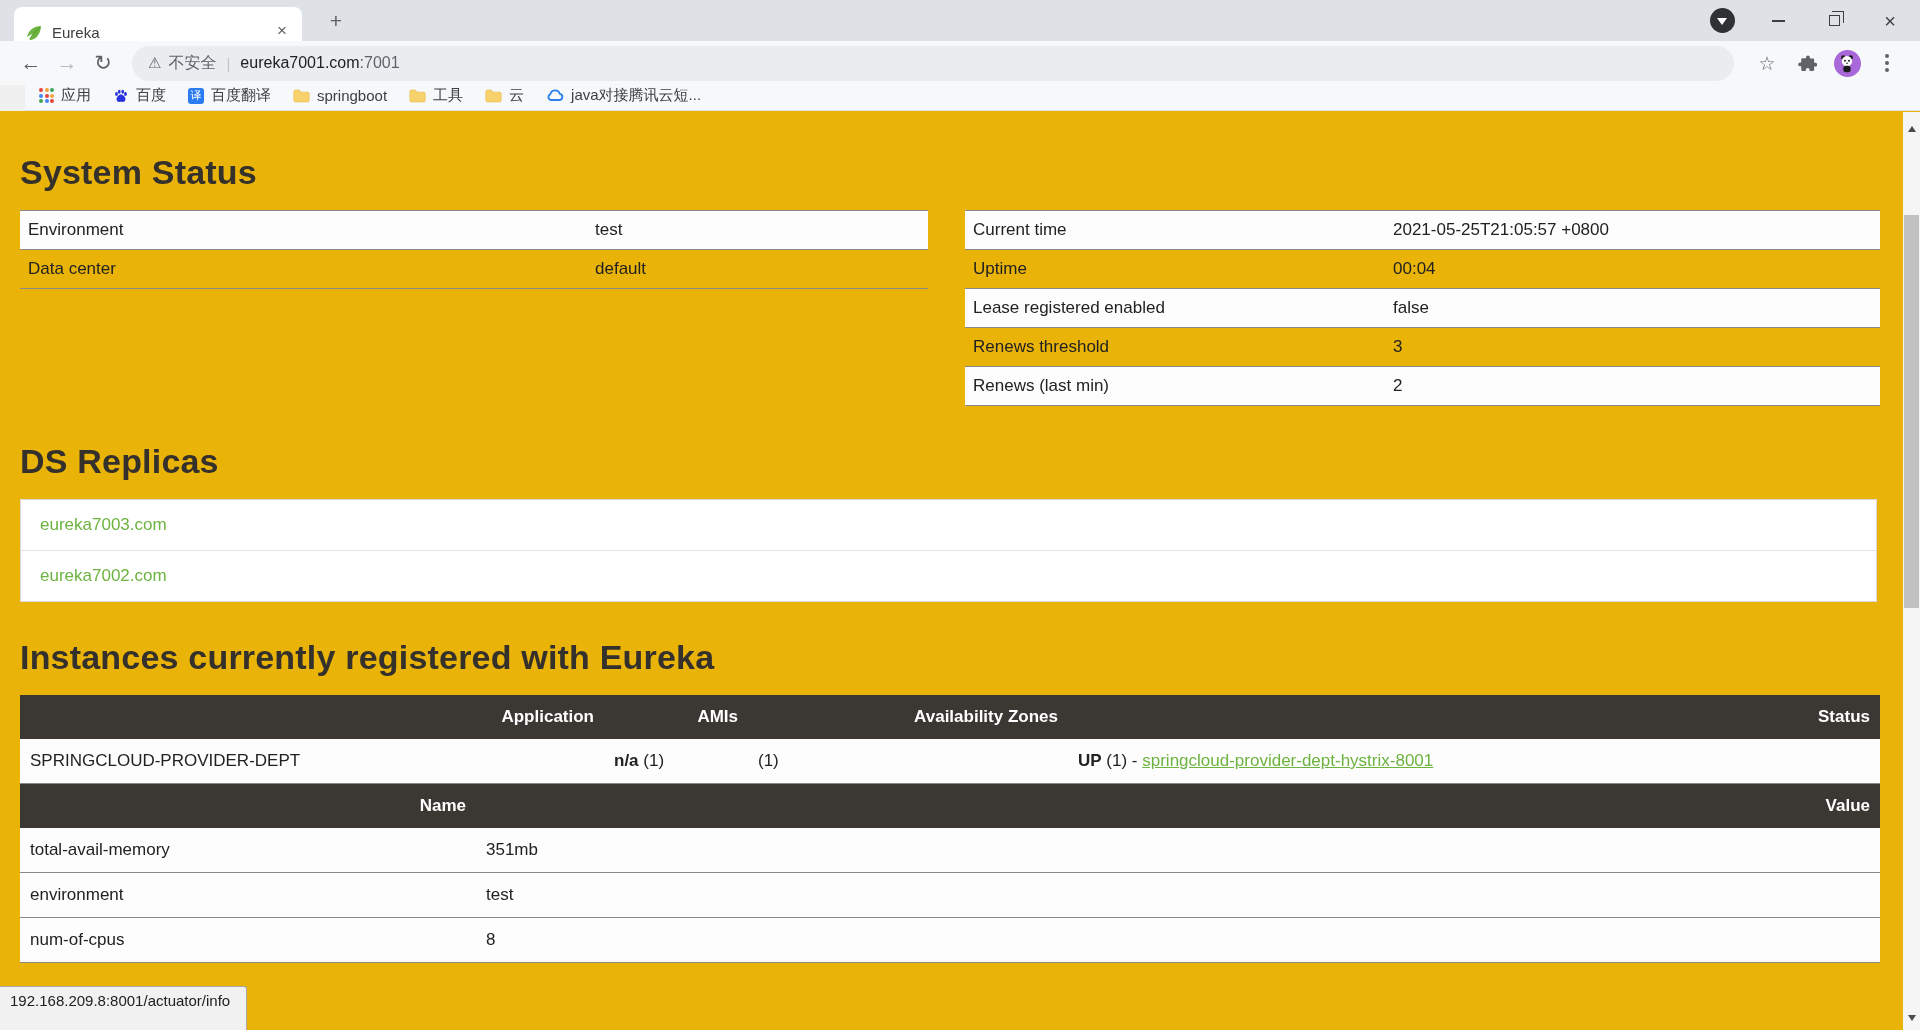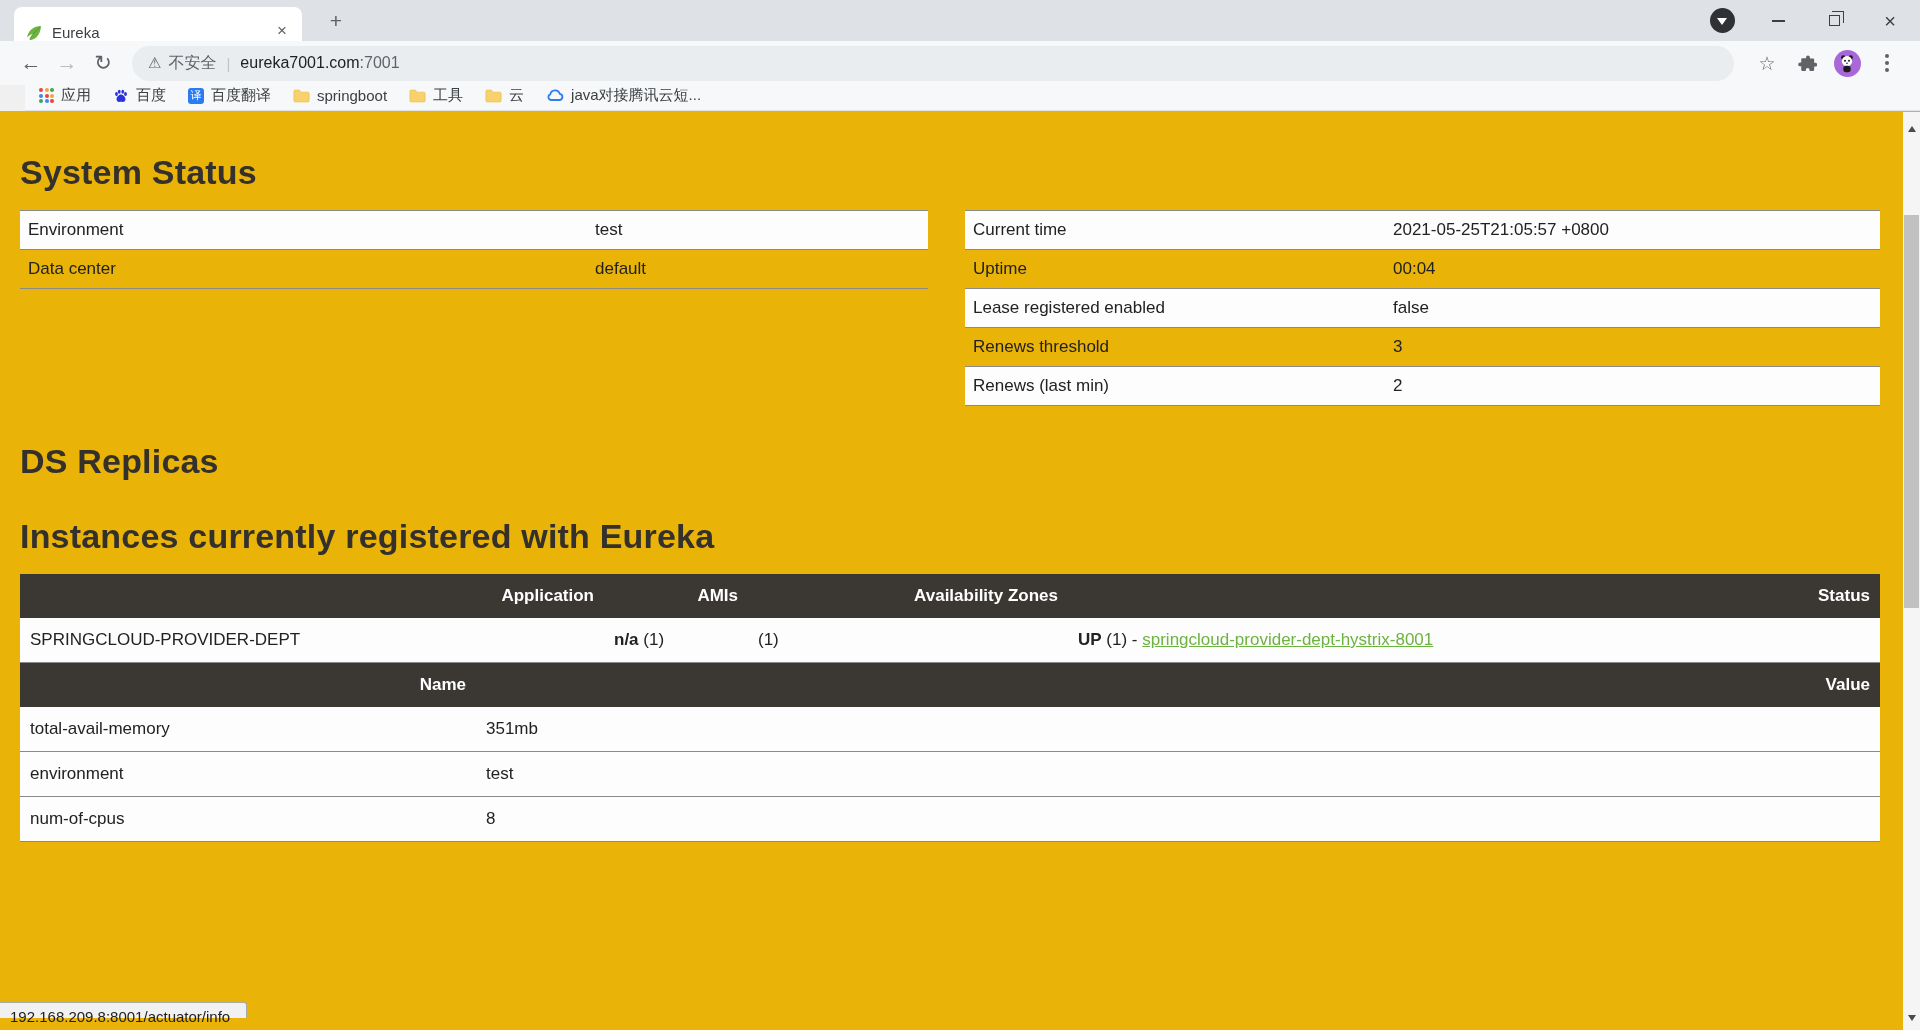--- a/index.html
+++ b/index.html
@@ -82,21 +82,21 @@
 
   
   .scrollbar { position:absolute; top:112px; right:0; width:17px; height:918px; background:#f5f5f5; }
   .sb-arrow { position:absolute; left:0; width:17px; height:17px; display:flex; align-items:center; justify-content:center; }
   .sb-up { top:8px; } .sb-down { bottom:4px; }
   .tri-up { width:0; height:0; border-left:4.5px solid transparent; border-right:4.5px solid transparent; border-bottom:6px solid #4a4a4a; }
   .tri-down { width:0; height:0; border-left:4.5px solid transparent; border-right:4.5px solid transparent; border-top:6px solid #4a4a4a; }
   .sb-thumb { position:absolute; left:1px; top:103px; width:15px; height:393px; background:#c1c1c1; }
 
   
-  .status-bubble { position:absolute; left:0; bottom:12px; height:16px; background:#f1f1f1;
+  .status-bubble { position:absolute; left:0; bottom:0; height:44px; background:#f1f1f1;
                    border:1px solid #a9a9a9; border-left:none; border-bottom:none;
                    border-top-right-radius:3px; padding:0 16px 0 10px; line-height:27px;
                    font-size:15px; color:#202124; }
 </style>
 </head>
 <body>
 
 <div class="titlebar">
   <div class="tab">
     <span style="display:flex;">
@@ -271,20 +271,28 @@
         </tr>
         <tr>
           <td class="k">Renews (last min)</td>
           <td>2</td>
         </tr>
       </tbody>
     </table>
   </div>
 
   <h2>DS Replicas</h2>
+  <div class="replica-panel">
+    <div class="replica-row">
+      <a class="green" href="#">eureka7003.com</a>
+    </div>
+    <div class="replica-row">
+      <a class="green" href="#">eureka7002.com</a>
+    </div>
+  </div>
 
   <h2>Instances currently registered with Eureka</h2>
   <table class="data-table">
     <thead>
       <tr>
         <th class="inst-c1">Application</th>
         <th class="inst-c2">AMIs</th>
         <th class="inst-c3">Availability Zones</th>
         <th>Status</th>
       </tr>

